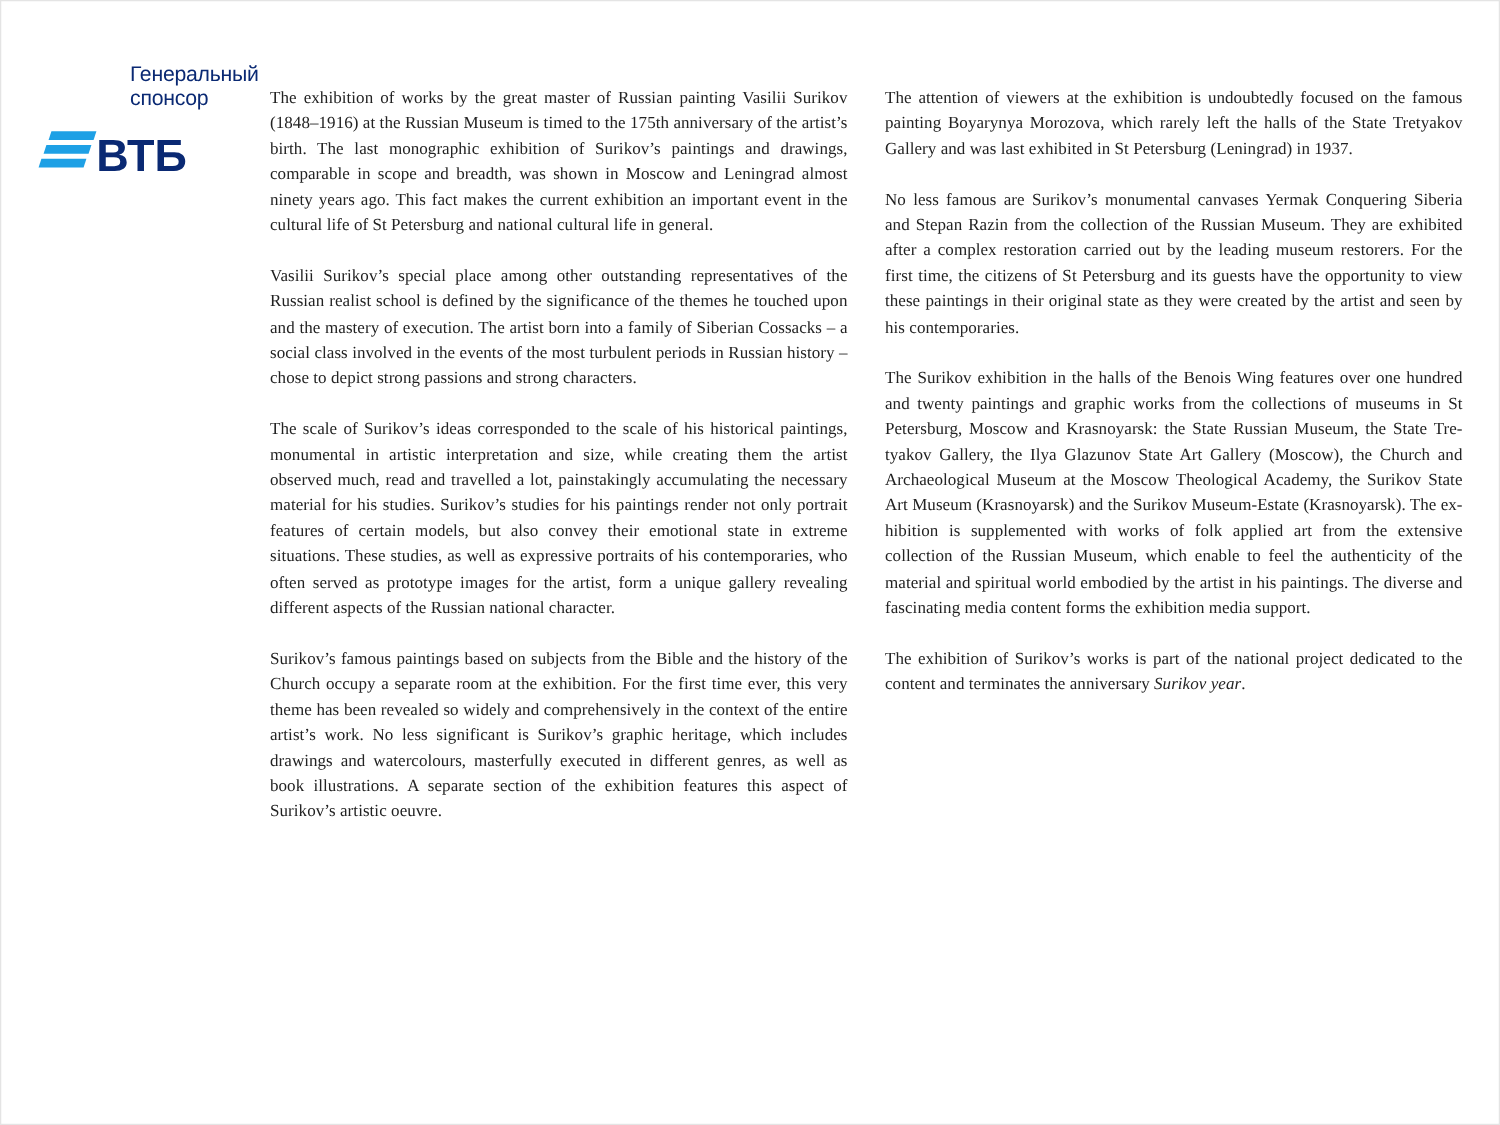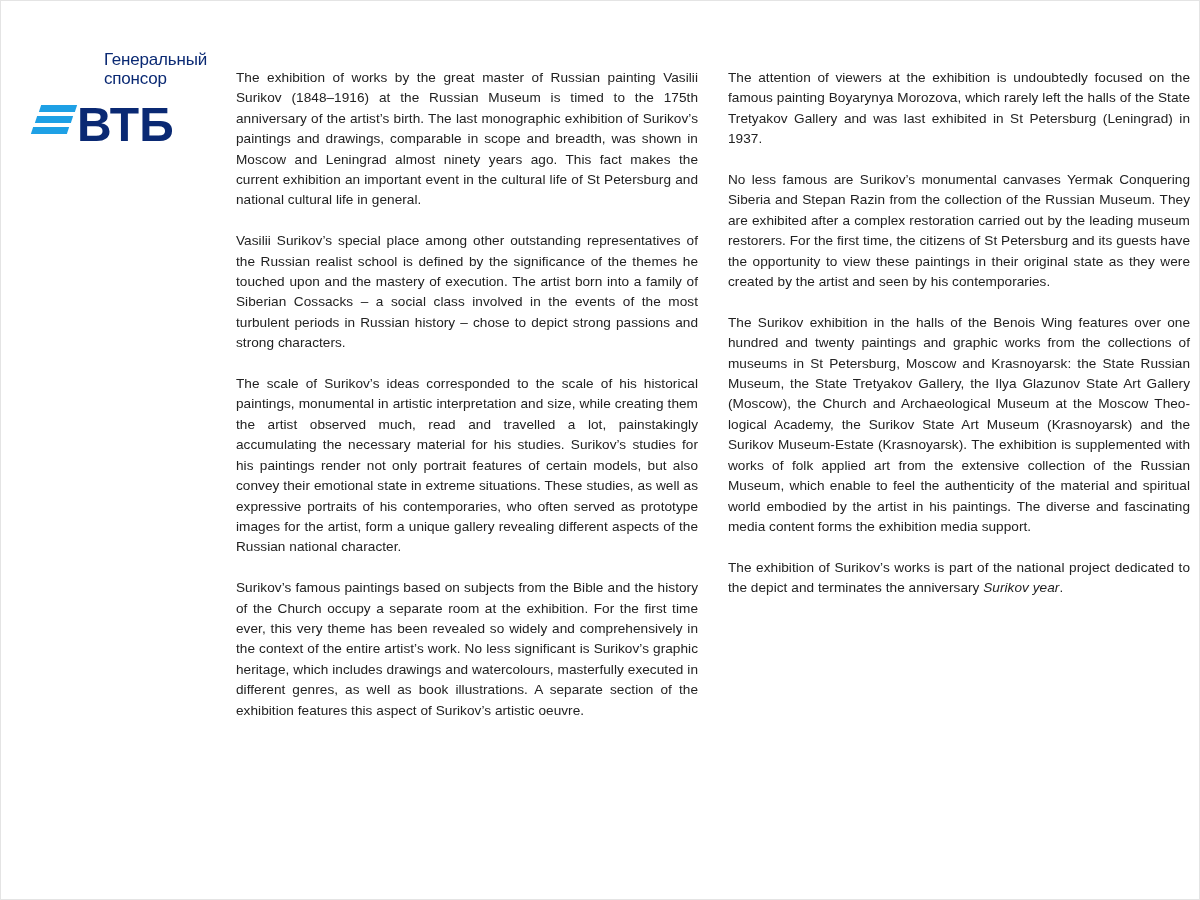--- a/index.html
+++ b/index.html
@@ -62,39 +62,38 @@
     }
     .logo-stripe.s1 { left: 9px; top: 0; width: 36px; }
     .logo-stripe.s2 { left: 5px; top: 11px; width: 36px; }
     .logo-stripe.s3 { left: 1px; top: 22px; width: 36px; }
     .logo-word {
       position: absolute;
       left: 49px;
       top: -5px;
       font-family: "Liberation Sans", sans-serif;
       font-weight: bold;
-      font-size: 48px;
+      font-size: 36px;
       line-height: 56px;
       color: #0a2973;
       letter-spacing: 0px;
     }
 
     
     .column {
       position: absolute;
       top: 68px;
       width: 462px;
       color: #222222;
-      font-family: Liberation Sans, sans-serif;
+      font-family: Liberation Serif, serif;
       font-size: 13.6px;
       line-height: 20.4px;
       text-align: justify;
       hyphens: manual;
       letter-spacing: 0.05px;
-      margin-left: 20px;
     }
     .column.left { left: 216px; }
     .column.right { left: 708px; }
     .column p {
       margin: 0 0 20.4px 0;
     }
     .column p:last-child { margin-bottom: 0; }
     .italic { font-style: italic; }
   </style>
 </head>
@@ -121,14 +120,14 @@
   <p>The exhibition of works by the great master of Russian painting Vasilii Surikov (1848–1916) at the Russian Museum is timed to the 175th anniversary of the artist’s birth. The last monographic exhibition of Surikov’s paintings and drawings, comparable in scope and breadth, was shown in Moscow and Leningrad almost ninety years ago. This fact makes the current exhibition an important event in the cultural life of St Pe­tersburg and national cultural life in general.</p>
   <p>Vasilii Surikov’s special place among other outstanding rep­resentatives of the Russian realist school is defined by the sig­nificance of the themes he touched upon and the mastery of execution. The artist born into a family of Siberian Cossacks – a social class involved in the events of the most turbulent periods in Russian history – chose to depict strong passions and strong characters.</p>
   <p>The scale of Surikov’s ideas corresponded to the scale of his historical paintings, monumental in artistic interpretation and size, while creating them the artist observed much, read and travelled a lot, painstakingly accumulating the necessary material for his studies. Surikov’s studies for his paintings render not only portrait features of certain models, but also convey their emotional state in extreme situations. These studies, as well as expressive portraits of his contemporaries, who often served as prototype images for the artist, form a unique gallery revealing different aspects of the Russian national character.</p>
   <p>Surikov’s famous paintings based on subjects from the Bible and the history of the Church occupy a separate room at the ex­hibition. For the first time ever, this very theme has been revealed so widely and comprehensively in the context of the entire artist’s work. No less significant is Surikov’s graphic heritage, which includes drawings and watercolours, mas­terfully executed in different genres, as well as book illustra­tions. A separate section of the exhibition features this aspect of Surikov’s artistic oeuvre.</p>
 </div>
 
 <div class="column right">
   <p>The attention of viewers at the exhibition is undoubtedly focused on the famous painting Boyarynya Morozova, which rarely left the halls of the State Tretyakov Gallery and was last exhibited in St Petersburg (Leningrad) in 1937.</p>
   <p>No less famous are Surikov’s monumental canvases Yermak Conquering Siberia and Stepan Razin from the collection of the Russian Museum. They are exhibited after a complex restoration carried out by the leading museum restorers. For the first time, the citizens of St Petersburg and its guests have the opportunity to view these paintings in their original state as they were created by the artist and seen by his contemporaries.</p>
   <p>The Surikov exhibition in the halls of the Benois Wing features over one hundred and twenty paintings and graphic works from the collections of museums in St Petersburg, Moscow and Krasnoyarsk: the State Russian Museum, the State Tre­tyakov Gallery, the Ilya Glazunov State Art Gallery (Moscow), the Church and Archaeological Museum at the Moscow Theo­logical Academy, the Surikov State Art Museum (Krasno­yarsk) and the Surikov Museum-Estate (Krasnoyarsk). The ex­hibition is supplemented with works of folk applied art from the extensive collection of the Russian Museum, which enable to feel the authenticity of the material and spiritual world embodied by the artist in his paintings. The diverse and fascinating media content forms the exhibition media support.</p>
-  <p><span>The exhibition of Surikov’s works is part of the national project dedicated to the depict and terminates the anniversary </span><span class="italic">Surikov year</span><span>.</span></p>
+  <p><span>The exhibition of Surikov’s works is part of the national project dedicated to the content and terminates the anniversary </span><span class="italic">Surikov year</span><span>.</span></p>
 </div>
 
 </body></html>

